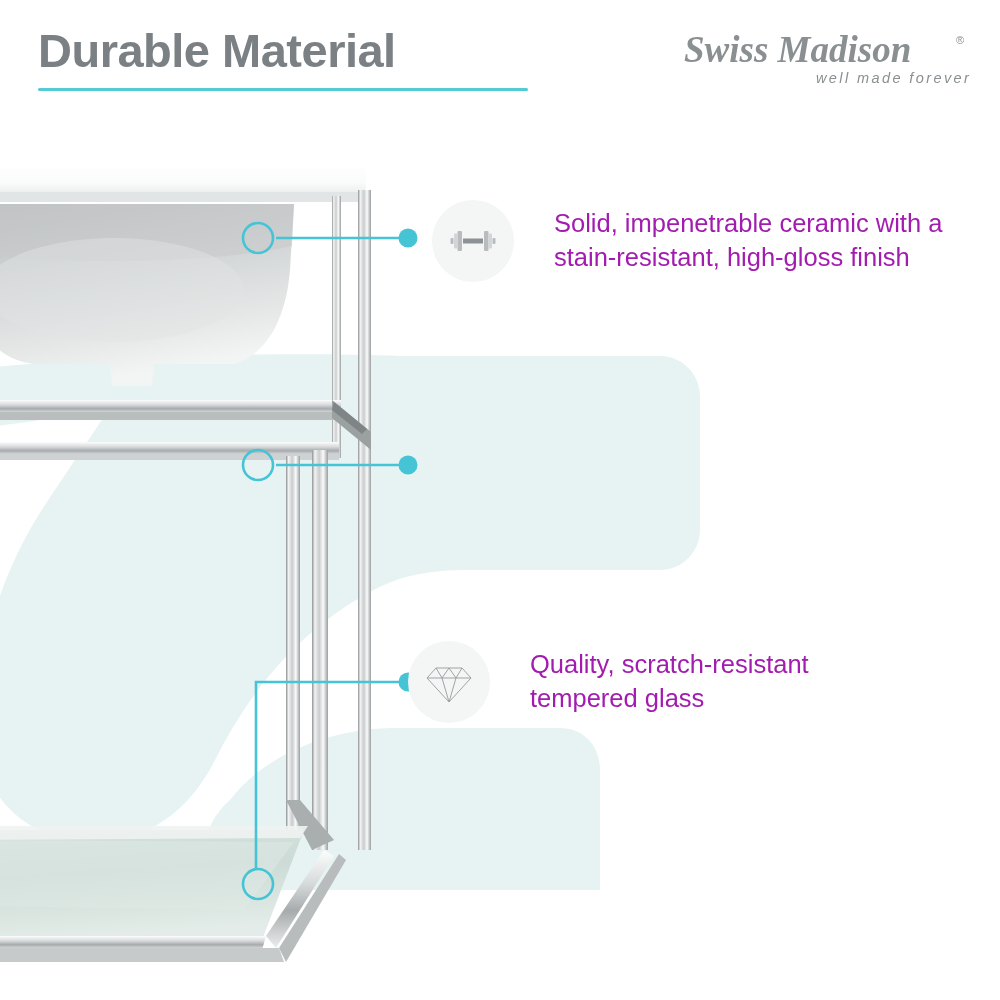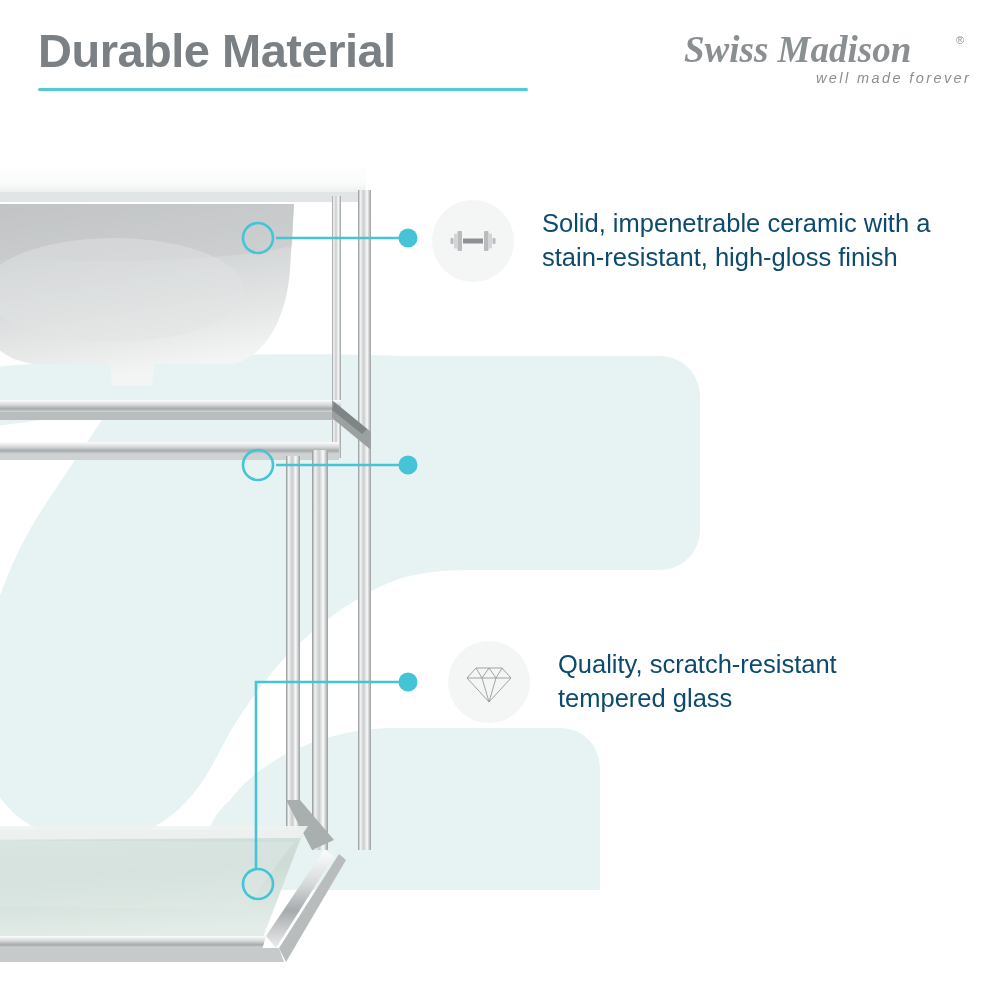--- a/index.html
+++ b/index.html
@@ -34,28 +34,28 @@
   .connectors{position:absolute;left:0;top:0;width:1000px;height:1000px;z-index:3;pointer-events:none;}
 
   .feature{position:absolute;z-index:4;display:flex;align-items:center;}
   .feat-icon{
     width:82px;height:82px;border-radius:50%;
     background:#f4f5f5;
     flex:0 0 82px;
     display:flex;align-items:center;justify-content:center;
   }
   .feat-text{
-    margin-left:28px;
+    margin-left:40px;
     font-size:25.5px;line-height:1.32;
-    color:#0c4a6e;font-weight:400;
+    color:#a21caf;font-weight:400;
     white-space:pre-line;
   }
   #feature-1{left:432px;top:200px;}
   #feature-2{left:432px;top:425px;}
-  #feature-3{left:448px;top:641px;}
+  #feature-3{left:408px;top:641px;}
 </style>
 </head>
 <body>
 
 <div id="page">
 
   <svg class="watermark" viewBox="0 0 700 560" preserveAspectRatio="none" aria-hidden="true">
     <g fill="#e7f3f3">
       <path d="M-40,40 C60,30 260,20 400,26 L660,26 C682,26 700,44 700,66 L700,200
                C700,222 682,240 660,240 L470,240 C430,240 400,245 370,262

